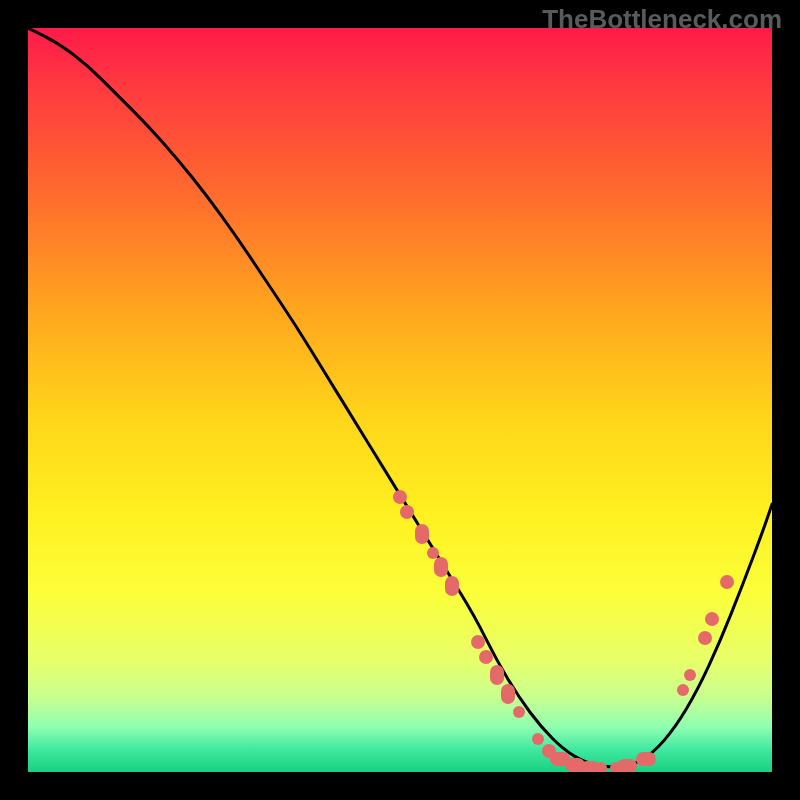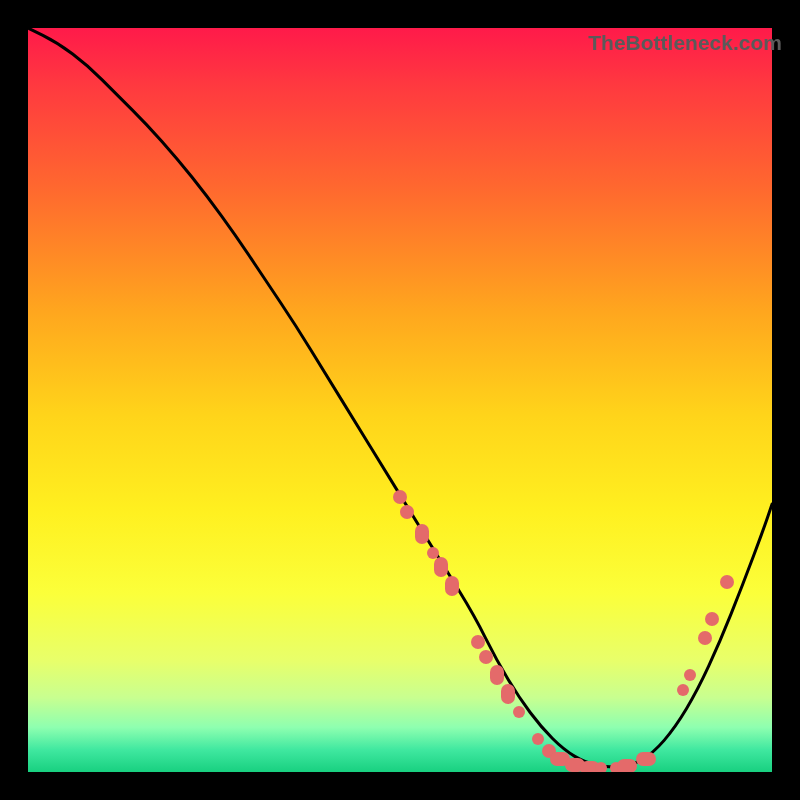--- a/index.html
+++ b/index.html
@@ -8,24 +8,23 @@
     height: 800px;
     background: #000;
     position: relative;
     font-family: Arial, sans-serif;
   }
   .watermark {
     position: absolute;
     top: 4px;
     right: 18px;
     color: #5a5a5a;
-    font-size: 21px;
+    font-size: 26px;
     font-weight: bold;
     z-index: 10;
-    margin-top: 27px;
   }
   .plot-area {
     position: absolute;
     left: 28px;
     top: 28px;
     width: 744px;
     height: 744px;
     overflow: hidden;
   }
   .gradient-bg {

